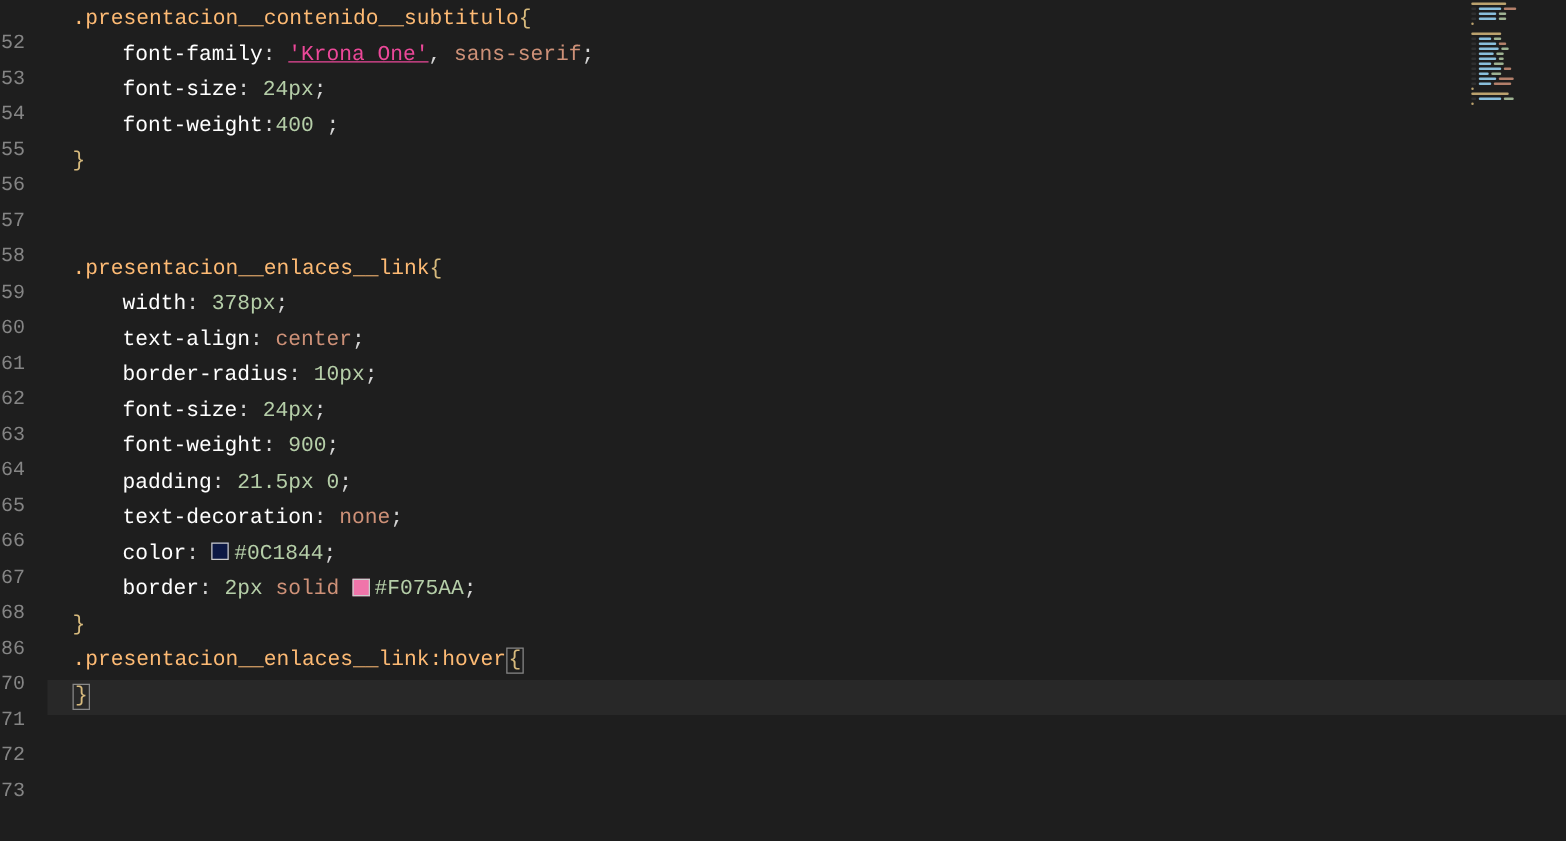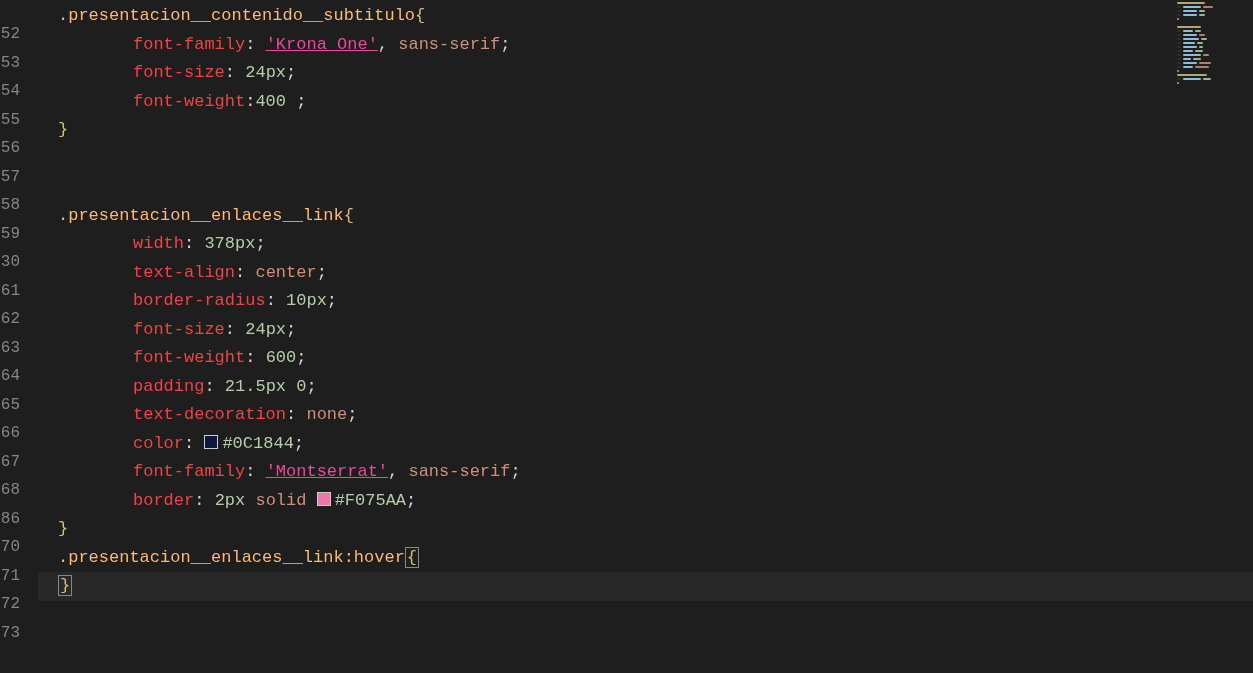--- a/index.html
+++ b/index.html
@@ -45,21 +45,21 @@
   }
   .line.current {
     background: #282828;
   }
   .indent { display:inline-block; }
   .i1 { width: 20px; }
   .i2 { width: 60px; }
 
   .selector { color: #fdba74; }
   .brace { color: #d7ba7d; }
-  .prop { color: #ef4444; margin-left: 35px; }
+  .prop { color: #ffffff; }
   .colon { color: #d4d4d4; }
   .str { color: #ec4899; text-decoration: underline; }
   .num { color: #b5cea8; }
   .kw { color: #ce9178; }
   .punct { color: #d4d4d4; }
   .swatch {
     display: inline-block;
     width: 14px;
     height: 14px;
     border: 1px solid #ccc;
@@ -91,21 +91,21 @@
 <div class="editor">
   <div class="gutter" id="gutter">
       <div class="ln">52</div>
       <div class="ln">53</div>
       <div class="ln">54</div>
       <div class="ln">55</div>
       <div class="ln">56</div>
       <div class="ln">57</div>
       <div class="ln">58</div>
       <div class="ln">59</div>
-      <div class="ln">30</div>
+      <div class="ln">60</div>
       <div class="ln">61</div>
       <div class="ln">62</div>
       <div class="ln">63</div>
       <div class="ln">64</div>
       <div class="ln">65</div>
       <div class="ln">66</div>
       <div class="ln">67</div>
       <div class="ln">68</div>
       <div class="ln">86</div>
       <div class="ln">70</div>
@@ -119,25 +119,24 @@
       <div class="line"><span class="indent i2"></span><span class="prop">font-size</span><span class="colon">: </span><span class="num">24px</span><span class="punct">;</span></div>
       <div class="line"><span class="indent i2"></span><span class="prop">font-weight</span><span class="colon">:</span><span class="num">400</span><span class="punct"> ;</span></div>
       <div class="line"><span class="indent i1"></span><span class="brace">}</span></div>
       <div class="line"></div>
       <div class="line"></div>
       <div class="line"><span class="indent i1"></span><span class="selector">.presentacion__enlaces__link</span><span class="brace">{</span></div>
       <div class="line"><span class="indent i2"></span><span class="prop">width</span><span class="colon">: </span><span class="num">378px</span><span class="punct">;</span></div>
       <div class="line"><span class="indent i2"></span><span class="prop">text-align</span><span class="colon">: </span><span class="kw">center</span><span class="punct">;</span></div>
       <div class="line"><span class="indent i2"></span><span class="prop">border-radius</span><span class="colon">: </span><span class="num">10px</span><span class="punct">;</span></div>
       <div class="line"><span class="indent i2"></span><span class="prop">font-size</span><span class="colon">: </span><span class="num">24px</span><span class="punct">;</span></div>
-      <div class="line"><span class="indent i2"></span><span class="prop">font-weight</span><span class="colon">: </span><span class="num">600</span><span class="punct">;</span></div>
+      <div class="line"><span class="indent i2"></span><span class="prop">font-weight</span><span class="colon">: </span><span class="num">900</span><span class="punct">;</span></div>
       <div class="line"><span class="indent i2"></span><span class="prop">padding</span><span class="colon">: </span><span class="num">21.5px</span><span class="punct"> </span><span class="num">0</span><span class="punct">;</span></div>
       <div class="line"><span class="indent i2"></span><span class="prop">text-decoration</span><span class="colon">: </span><span class="kw">none</span><span class="punct">;</span></div>
       <div class="line"><span class="indent i2"></span><span class="prop">color</span><span class="colon">: </span><span class="swatch" style="background: rgb(12, 24, 68);"></span><span class="num">#0C1844</span><span class="punct">;</span></div>
-      <div class="line"><span class="indent i2"></span><span class="prop">font-family</span><span class="colon">: </span><span class="str">'Montserrat'</span><span class="punct">, </span><span class="kw">sans-serif</span><span class="punct">;</span></div>
       <div class="line"><span class="indent i2"></span><span class="prop">border</span><span class="colon">: </span><span class="num">2px</span><span class="punct"> </span><span class="kw">solid</span><span class="punct"> </span><span class="swatch" style="background: rgb(240, 117, 170);"></span><span class="num">#F075AA</span><span class="punct">;</span></div>
       <div class="line"><span class="indent i1"></span><span class="brace">}</span></div>
       <div class="line"><span class="indent i1"></span><span class="selector">.presentacion__enlaces__link:hover</span><span class="brace brace-match">{</span></div>
       <div class="line current"><span class="indent i1"></span><span class="brace brace-match">}</span></div>
     </div>
 </div>
 
 <div class="minimap" id="minimap">
     <div class="mm-row">
       <div class="mm-b" style="width: 28px; background: rgb(215, 186, 125);"></div>

